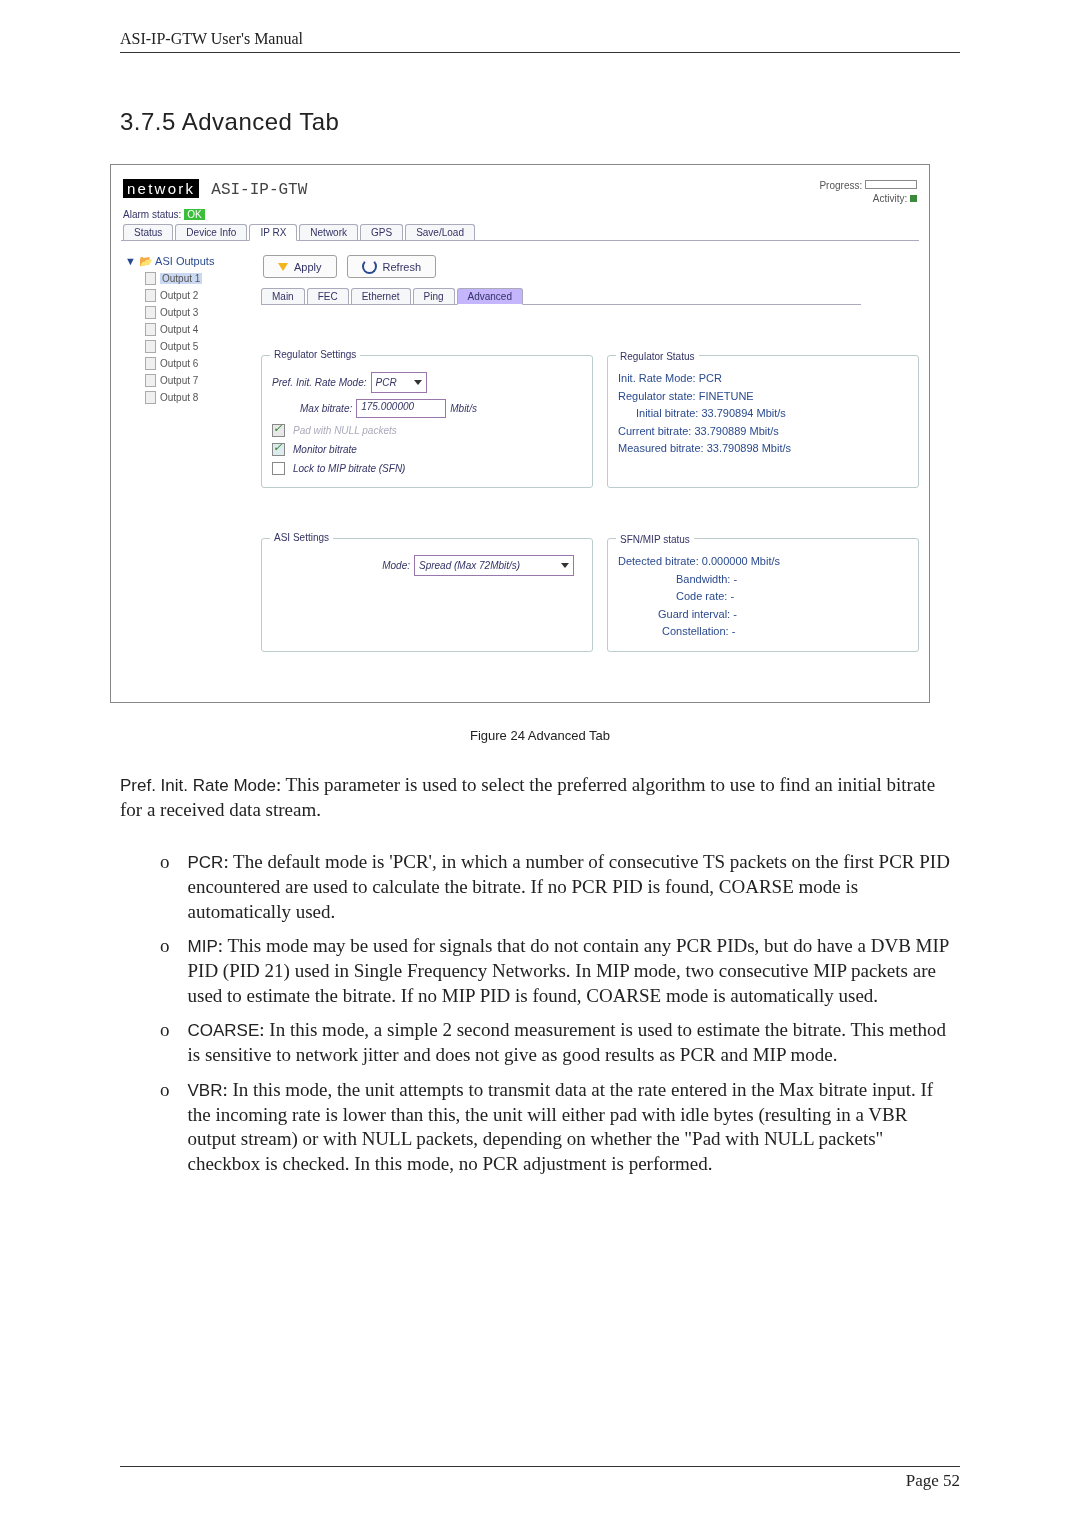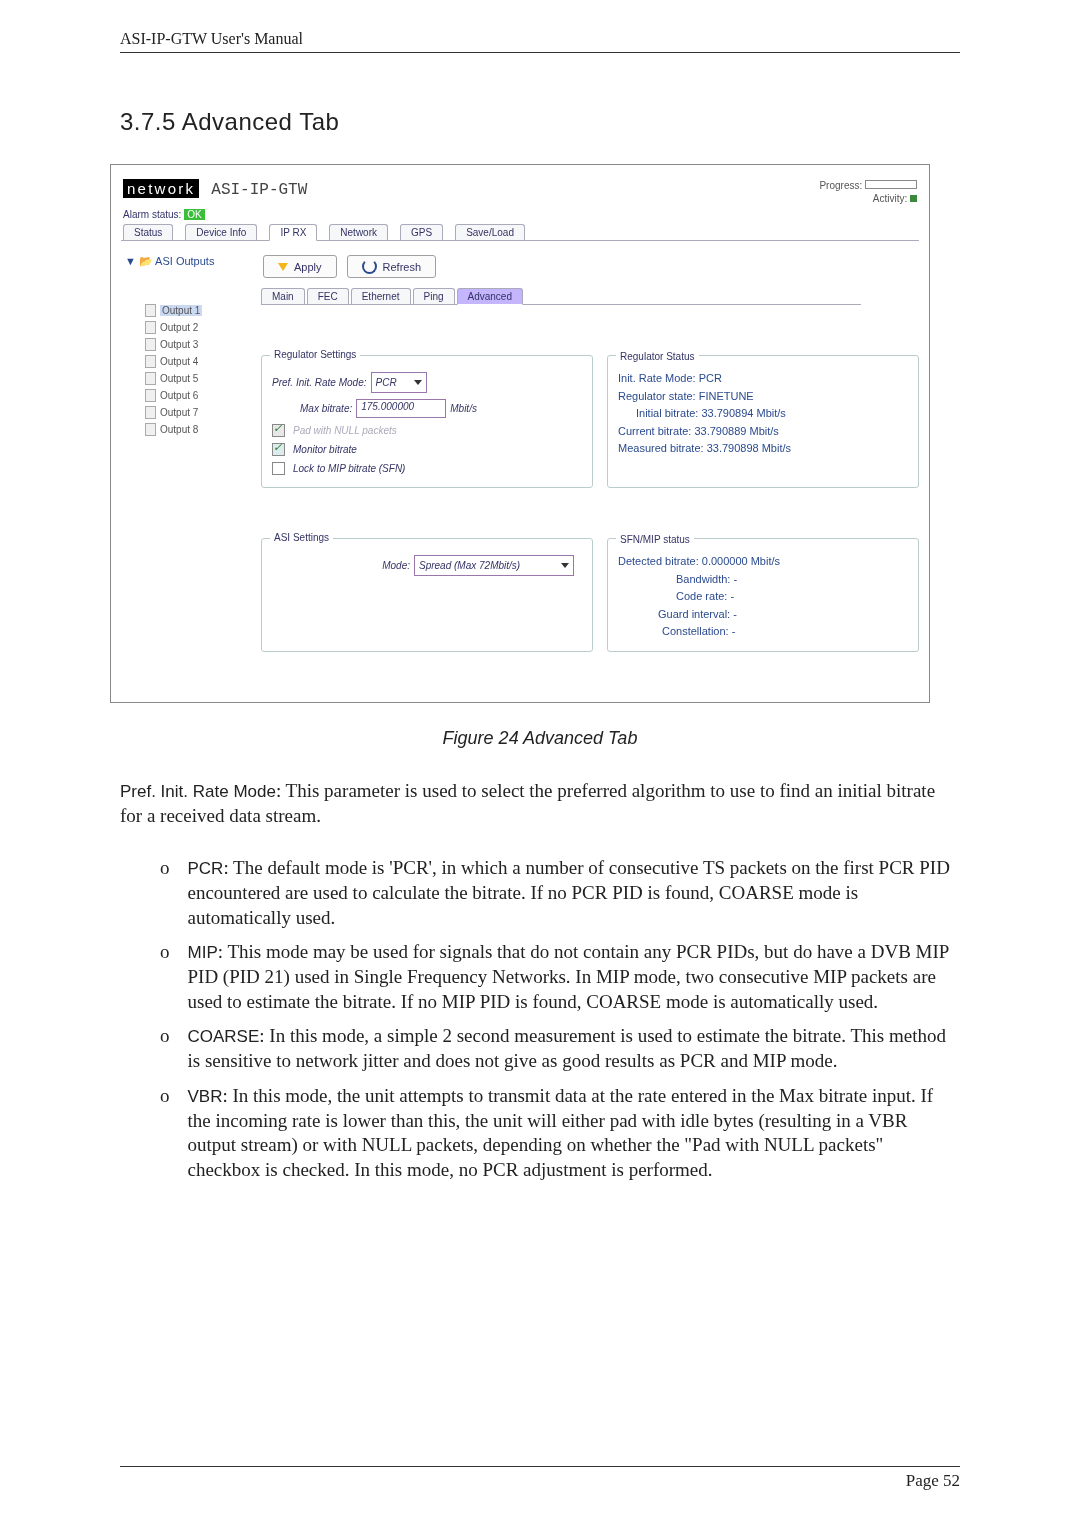--- a/index.html
+++ b/index.html
@@ -11,26 +11,26 @@
   .fig-top { display: flex; justify-content: space-between; align-items: flex-start; padding: 4px 2px 2px 2px; }
   .fig-top-left { display: flex; align-items: baseline; gap: 12px; }
   .brand-box { font-family: Arial, sans-serif; font-size: 15px; letter-spacing: 0.15em; background: #000; color: #fff; padding: 1px 4px; display: inline-block; }
   .device-name { font-family: 'Courier New', monospace; font-size: 16px; color: #444; }
   .progress-text { font-size: 10px; color: #555; text-align: right; line-height: 1.3; }
   .progress-bar { display:inline-block; width:50px; height:7px; border:1px solid #888; }
   .activity-dot { display:inline-block; width:7px; height:7px; background:#3b8a3b; }
   .alarm-row { padding: 2px 2px 4px 2px; font-size: 10px; }
   .ok-badge { background:#3bbf3b; color:#fff; padding:0 3px; font-size:10px; }
   .tabstrip { display:flex; gap:0; border-bottom: 1px solid #aab; padding-left: 2px; }
-  .tab { border:1px solid #aab; border-bottom:none; padding: 2px 10px; font-size: 10px; color:#336; background:#f6f7f8; border-radius:3px 3px 0 0; margin-right:12px; }
+  .tab { border:1px solid #aab; border-bottom:none; padding: 2px 10px; font-size: 10px; color:#336; background:#f6f7f8; border-radius:3px 3px 0 0; margin-right:2px; }
   .tab.active { background:#fff; border-bottom:1px solid #fff; margin-bottom:-1px; }
   .content-row { display:flex; gap:12px; padding: 8px 0 10px 4px; }
   .tree { width: 140px; padding-top:4px; }
   .tree-parent { color:#2a4a8f; font-size:11px; padding: 2px 0; }
-  .tree-children { padding-left: 20px; margin-top: 32px; }
+  .tree-children { padding-left: 20px; }
   .tree-item { color:#555; font-size:10px; padding: 2px 0; display:flex; align-items:center; gap:4px; }
   .tree-item.sel .tree-label { background:#cad8f2; padding:0 2px; }
   .doc-icon { display:inline-block; width:9px; height:11px; border:1px solid #aaa; background:#f0f0f0; flex:0 0 auto; }
   .right-pane { flex:1; }
   .pane-title { color:#2a4a8f; font-size:14px; font-weight:700; padding: 0 0 4px 2px; }
   .btnrow { padding: 6px 0 10px 2px; display:flex; gap:10px; }
   .btn { border:1px solid #a0a0a0; border-radius:3px; padding:3px 14px; font-size:11px; display:inline-flex; align-items:center; gap:6px; background:#fbfbfb; }
   .down-ic { display:inline-block; width:0; height:0; border-left:5px solid transparent; border-right:5px solid transparent; border-top:8px solid #f3b51a; }
   .refresh-ic { display:inline-block; width:11px; height:11px; border:2px solid #2a4a8f; border-top-color:transparent; border-radius:50%; position:relative; }
   .subtabstrip { display:flex; border-bottom:1px solid #aab; width: 600px; }
@@ -46,21 +46,21 @@
   .caret-ic { width:0;height:0;border-left:4px solid transparent;border-right:4px solid transparent;border-top:5px solid #333; display:inline-block; }
   .txt-input { border:1px solid #97a; background:#fff; padding:1px 4px; height:15px; font-size:10px; width:80px; }
   .cb { width:11px; height:11px; border:1px solid #888; display:inline-block; margin-right:4px; }
   .cb.checked { background:#dcebeb; position:relative; }
   .cb.checked::after { content:'✓'; position:absolute; top:-3px; left:0; font-size:11px; color:#2a7a2a; }
   .cb.disabled { background:#e8e8e8; }
   .disabled-text { color:#aab; }
   .field-line.mb { margin-bottom:2px; }
   .field-line.indent { padding-left:28px; }
 
-  .fig-caption { text-align:center; font-family: Arial, sans-serif; font-size:18px; margin: 25px 0 30px 0; font-style: italic; }
+  .fig-caption { text-align:center; font-family: Arial, sans-serif; font-size:13px; margin: 25px 0 30px 0; }
 
   .body-p { font-size: 19px; line-height: 1.3; margin: 0 0 28px 0; }
   .param-label { font-family: Verdana, Geneva, sans-serif; font-size:17px; }
   .bul-list { list-style:none; padding:0; margin:0 0 0 40px; font-size:19px; }
   .bul-list li { margin-bottom: 10px; display:flex; gap:18px; line-height:1.3; }
   .bul-mark { flex:0 0 auto; }
   .bul-text { flex:1; }
   .footer { position:absolute; bottom:36px; left:120px; right:120px; border-top:1px solid #333; padding-top:4px; text-align:right; font-size:17px; }
 </style>
 </head>

